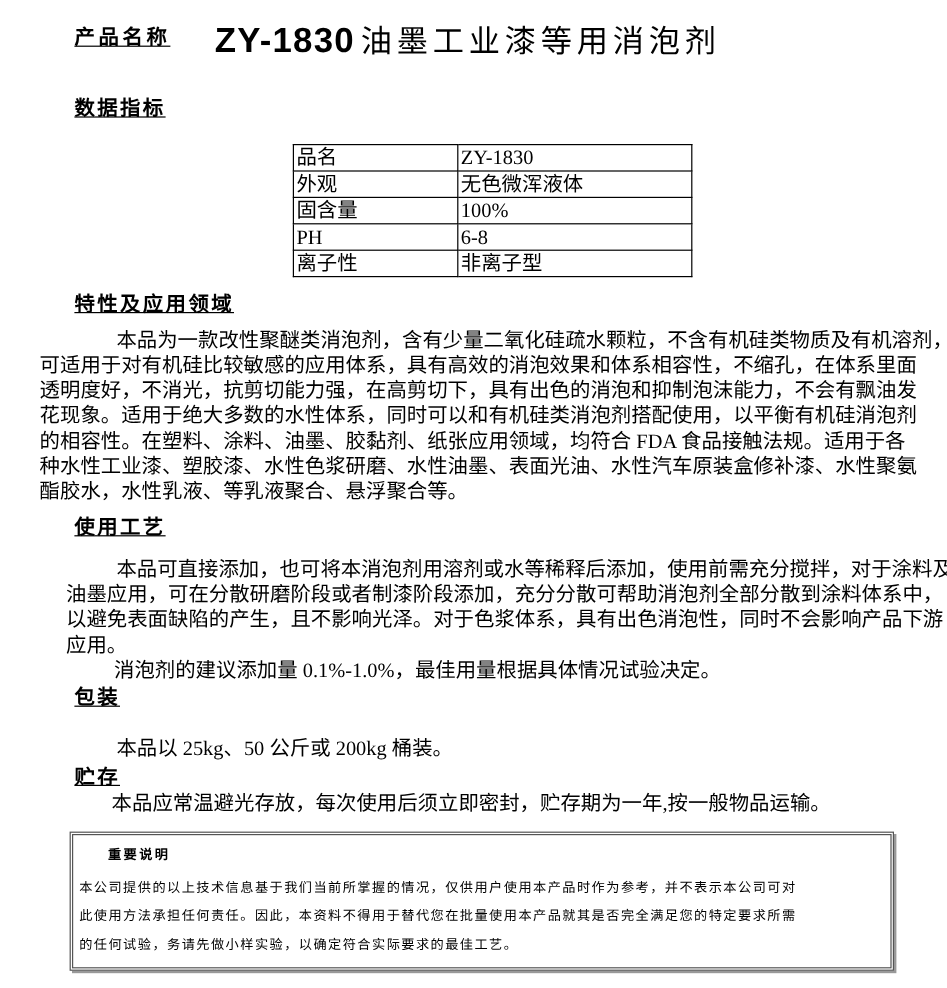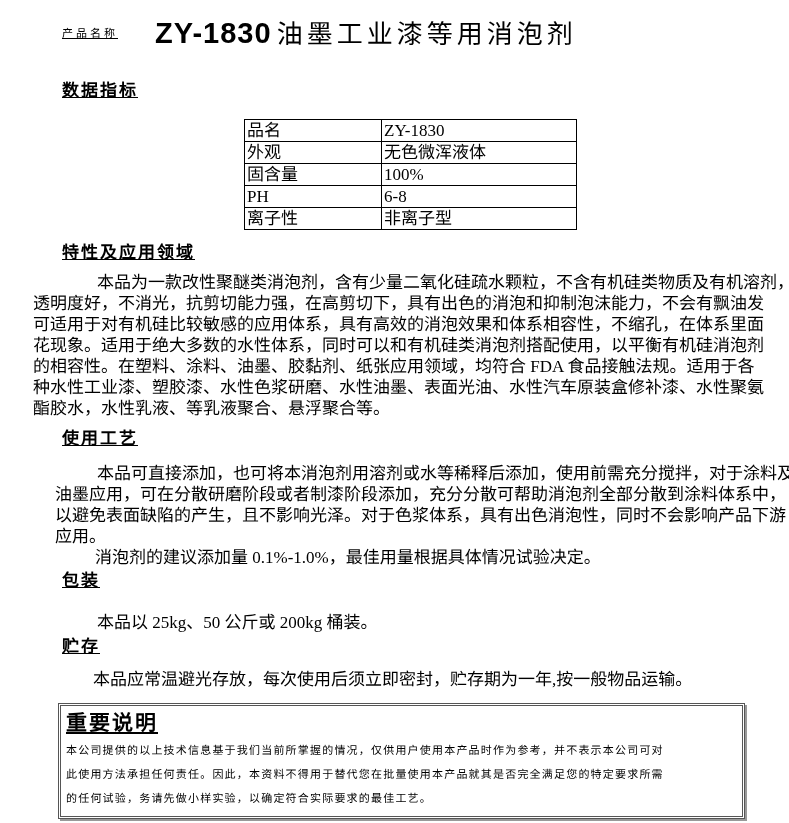--- a/index.html
+++ b/index.html
@@ -7,21 +7,21 @@
     width: 789px; height: 823px;
     background: #ffffff; color: #000000;
     font-family: "Liberation Serif", "DejaVu Serif", serif;
     overflow: hidden;
   }
   .doc { position: relative; width: 789px; height: 823px; overflow: hidden; }
 
   
   .header { padding-top: 13px; margin-left: 62px; white-space: nowrap; }
   .product-label {
-    font-size: 11px; font-weight: normal; text-decoration: underline;
+    font-size: 17px; font-weight: bold; text-decoration: underline;
     letter-spacing: 3px; vertical-align: 6px;
   }
   .product-code {
     font-family: "Liberation Sans", "DejaVu Sans", sans-serif;
     font-weight: bold; font-size: 29px; letter-spacing: 1px; margin-left: 37px;
   }
   .product-title { font-size: 26px; letter-spacing: 4px; margin-left: 5px; }
 
   
   .h {
@@ -49,34 +49,34 @@
   
   .para { font-size: 17px; line-height: 21px; }
   .para .line { white-space: nowrap; }
   .features-para { margin: 8px 16px 0 33px; }
   .features-para .first { padding-left: 64px; }
   .usage-para { margin: 13px 0 0 55px; }
   .usage-para .first { padding-left: 42px; text-align: right; }
   .dosage-line { padding-left: 40px; white-space: nowrap; }
   .single-line { font-size: 17px; line-height: 21px; white-space: nowrap; }
   .pack-line  { margin: 20px 0 0 97px; }
-  .store-line { margin: 11px 0 0 93px; }
+  .store-line { margin: 0 0 0 93px; }
 
   
   .notice-box {
     box-sizing: border-box;
     margin: 13px 0 0 58px; width: 687px;
     border: 3px double #555;
     box-shadow: 2px 2px 0 0 #999;
     padding: 7px 8px 6px 5px;
     background: #fff;
   }
   .notice-heading {
-    font-size: 21px; font-weight: bold; text-decoration: underline;
-    letter-spacing: 2px; line-height: 20px;
+    font-size: 11px; font-weight: bold; 
+    letter-spacing: 2px; margin-left: 24px; line-height: 20px;
   }
   .notice-lines {
     margin-top: 5px;
     font-family: "Liberation Sans", "DejaVu Sans", sans-serif;
     font-size: 11px; line-height: 24px; letter-spacing: 1.2px;
   }
   .notice-lines .line { white-space: nowrap; }
 </style>
 </head>
 <body>
@@ -110,22 +110,22 @@
       <tr>
         <td class="k">离子性</td>
         <td class="v">非离子型</td>
       </tr>
     </tbody>
   </table>
 
   <div class="h h-features">特性及应用领域</div>
   <div class="para features-para">
     <div class="line first">本品为一款改性聚醚类消泡剂，含有少量二氧化硅疏水颗粒，不含有机硅类物质及有机溶剂，</div>
+    <div class="line">可适用于对有机硅比较敏感的应用体系，具有高效的消泡效果和体系相容性，不缩孔，在体系里面</div>
     <div class="line">透明度好，不消光，抗剪切能力强，在高剪切下，具有出色的消泡和抑制泡沫能力，不会有飘油发</div>
-    <div class="line">可适用于对有机硅比较敏感的应用体系，具有高效的消泡效果和体系相容性，不缩孔，在体系里面</div>
     <div class="line">花现象。适用于绝大多数的水性体系，同时可以和有机硅类消泡剂搭配使用，以平衡有机硅消泡剂</div>
     <div class="line">的相容性。在塑料、涂料、油墨、胶黏剂、纸张应用领域，均符合 FDA 食品接触法规。适用于各</div>
     <div class="line">种水性工业漆、塑胶漆、水性色浆研磨、水性油墨、表面光油、水性汽车原装盒修补漆、水性聚氨</div>
     <div class="line">酯胶水，水性乳液、等乳液聚合、悬浮聚合等。</div>
   </div>
 
   <div class="h h-usage">使用工艺</div>
   <div class="para usage-para">
     <div class="line first">本品可直接添加，也可将本消泡剂用溶剂或水等稀释后添加，使用前需充分搅拌，对于涂料及</div>
     <div class="line">油墨应用，可在分散研磨阶段或者制漆阶段添加，充分分散可帮助消泡剂全部分散到涂料体系中，</div>

